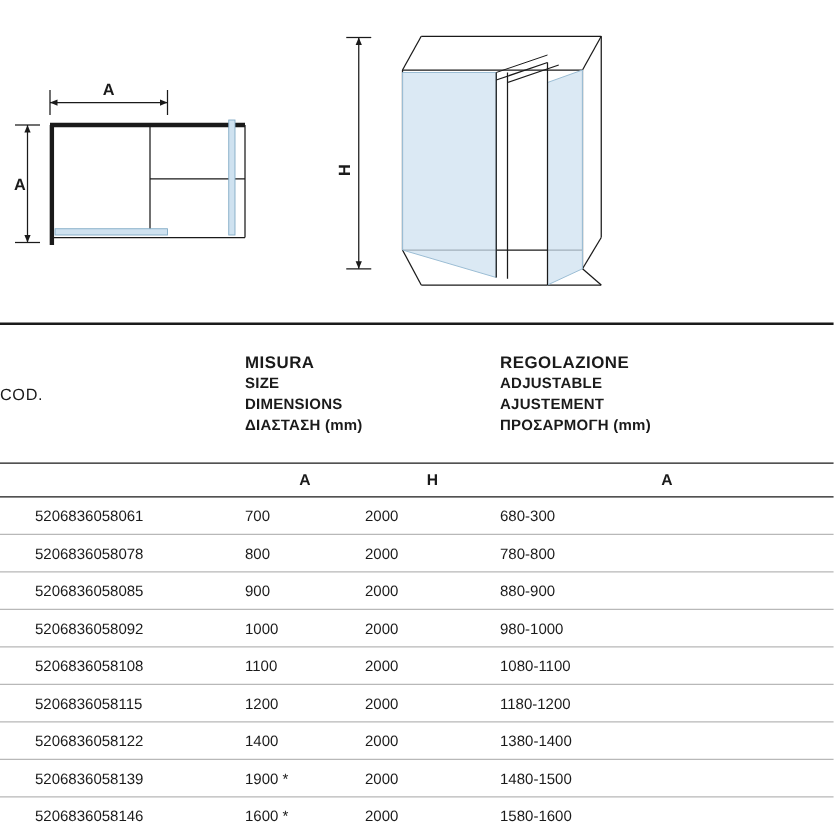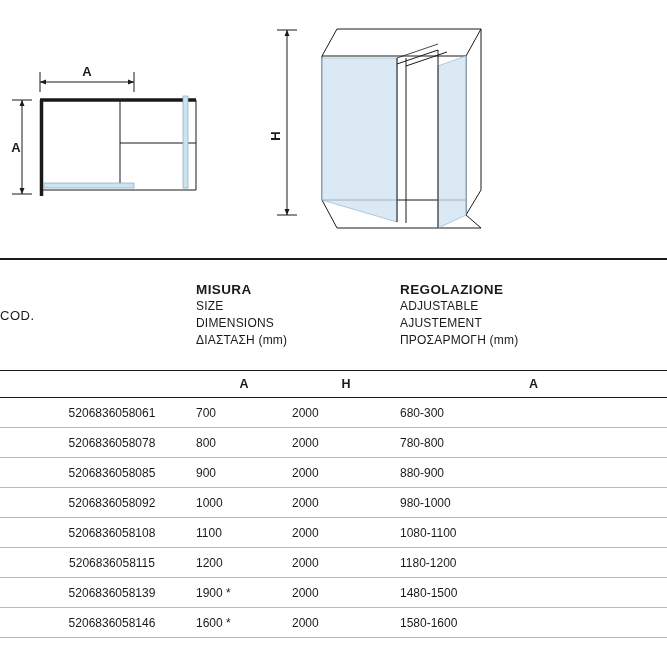--- a/index.html
+++ b/index.html
@@ -45,21 +45,21 @@
     height: 110px;
   }
   .head-title {
     font-size: 13.5px;
     font-weight: bold;
     letter-spacing: 0.4px;
     line-height: 17px;
   }
   .head-sub {
     font-size: 12px;
-    font-weight: normal;
+    font-weight: bold;
     line-height: 17px;
     letter-spacing: 0.2px;
   }
   .cod-cell {
     font-size: 13px;
     font-weight: normal;
     letter-spacing: 0.5px;
   }
 
   .subhead-row td {
@@ -72,21 +72,21 @@
   }
 
   .data-row td {
     text-align: left;
     font-size: 12px;
     height: 29px;
     border-bottom: 1px solid #b8b8b8;
     vertical-align: middle;
   }
   .data-row td.code {
-    text-align: center;
+    text-align: left;
     padding-left: 28px;
   }
 
   .col-code  { width: 196px; }
   .col-a     { width: 96px; }
   .col-h     { width: 108px; }
   .col-adj   { width: 267px; }
 
   .misura-group { display: block; }
 </style>
@@ -226,20 +226,26 @@
       <td>2000</td>
       <td>1080-1100</td>
     </tr>
     <tr class="data-row">
       <td class="code">5206836058115</td>
       <td>1200</td>
       <td>2000</td>
       <td>1180-1200</td>
     </tr>
     <tr class="data-row">
+      <td class="code">5206836058122</td>
+      <td>1400</td>
+      <td>2000</td>
+      <td>1380-1400</td>
+    </tr>
+    <tr class="data-row">
       <td class="code">5206836058139</td>
       <td>1900 *</td>
       <td>2000</td>
       <td>1480-1500</td>
     </tr>
     <tr class="data-row">
       <td class="code">5206836058146</td>
       <td>1600 *</td>
       <td>2000</td>
       <td>1580-1600</td>

